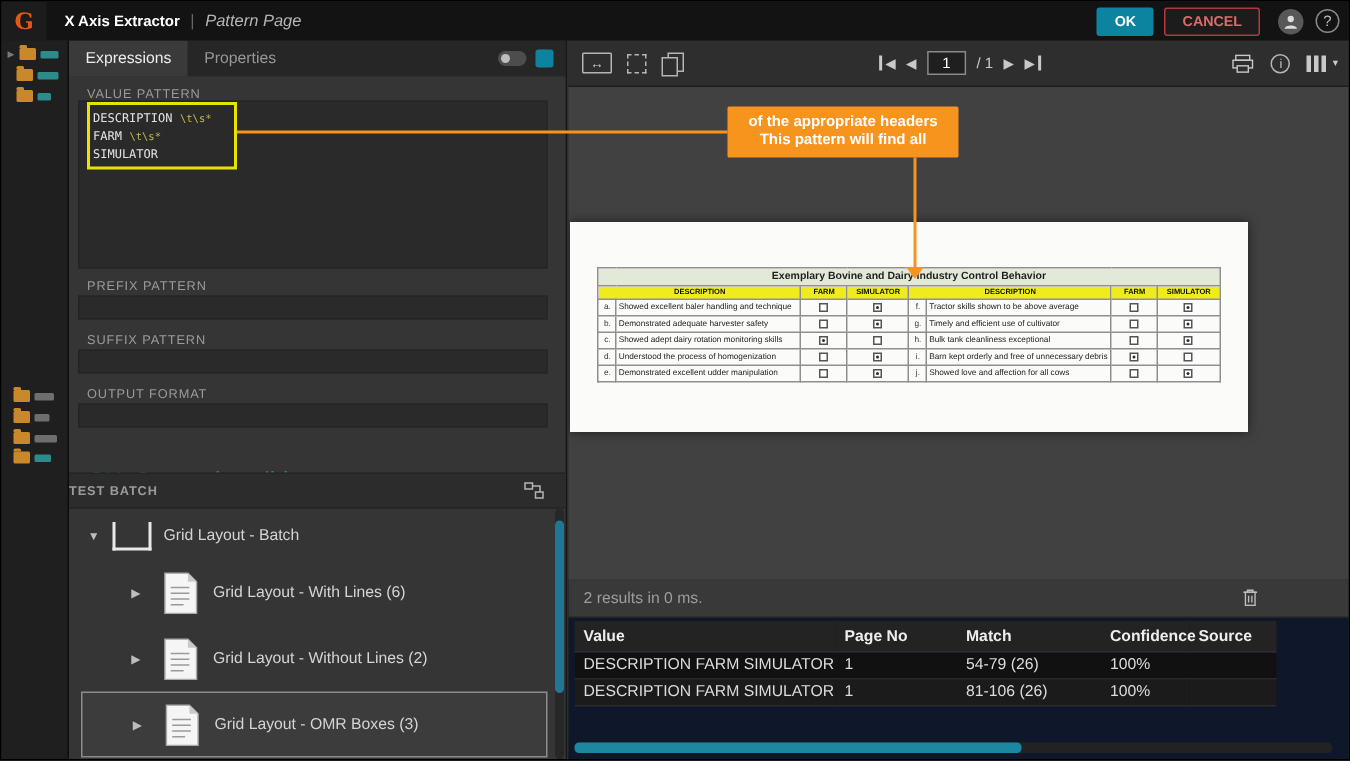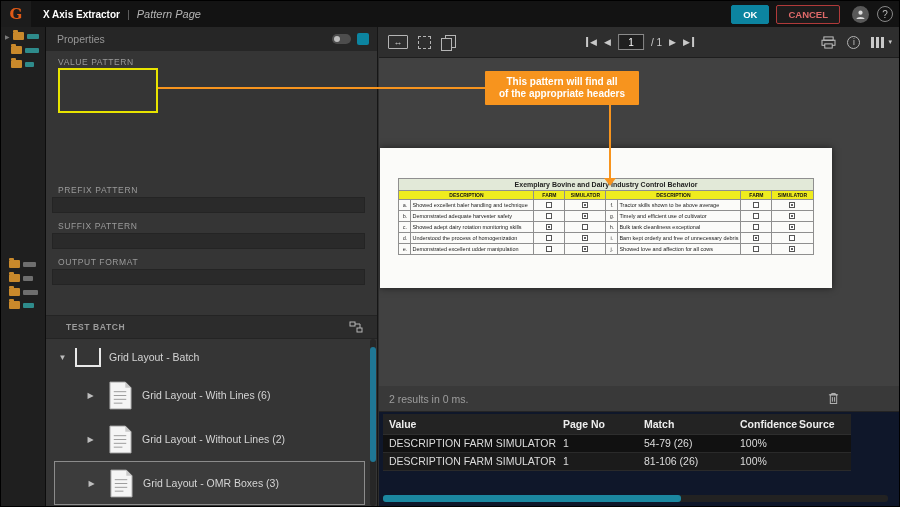--- a/index.html
+++ b/index.html
@@ -38,21 +38,21 @@
   .toggle-pill{width:19px;height:10px;border-radius:5px;background:#4d4d4d;position:relative;cursor:pointer}
   .toggle-pill::after{content:"";position:absolute;left:2px;top:2px;width:6px;height:6px;border-radius:50%;background:#bdbdbd}
   .teal-sq{width:12px;height:12px;border-radius:2px;background:#0c84a0;cursor:pointer}
   .lp-content{position:absolute;top:24px;left:0;right:0;bottom:0;background:#353535}
   .sec-label{position:absolute;left:12px;font-size:8.5px;font-weight:normal;color:#9b9b9b;letter-spacing:.6px}
   .editor{position:absolute;left:6px;width:313px;background:#2a2a2a;border:1px solid #242424}
   .pat-line{font-family:"DejaVu Sans Mono","Liberation Mono",monospace;font-size:8px;color:#e2e2e2;line-height:11px;white-space:pre}
   .pat-tag{color:#c0b952;font-size:7px;margin-left:5px}
   .status{position:absolute;left:12px;top:262px;font-size:16px;color:#27c2d4}
   .tb-bar{position:absolute;left:0;right:0;top:264px;height:24px;background:#2c2c2c;border-top:1px solid #242424;border-bottom:1px solid #242424;display:flex;align-items:center}
-  .tb-bar .lbl{margin-left:20px;font-size:8.5px;font-weight:bold;color:#9b9b9b;letter-spacing:.6px}
+  .tb-bar .lbl{margin-left:0;font-size:8.5px;font-weight:bold;color:#9b9b9b;letter-spacing:.6px}
   .tb-bar .ricon{margin-left:auto;margin-right:14px;cursor:pointer;display:flex}
   .tree{position:absolute;left:0;right:8px;top:288px;bottom:0}
   .troot{position:absolute;top:6px;left:12px;display:flex;align-items:center;gap:8px;height:24px;cursor:pointer}
   .exp{color:#bdbdbd;font-size:8px;width:9px;text-align:center}
   .batch-icon{width:26px;height:19px;border:2px solid #e9e9e9;border-top:none}
   .tlabel{font-size:10.5px;color:#d4d4d4;white-space:nowrap}
   .titem{position:absolute;left:8px;right:4px;height:44px;display:flex;align-items:center;cursor:pointer}
   .titem .exp{margin-left:32px}
   .titem svg{margin-left:14px;flex:none}
   .titem .tlabel{margin-left:10px}
@@ -164,28 +164,34 @@
         <span class="sliver gray" style="width:15px"></span>
       </div>
     <div class="ts-row" style="top:273px;left:8px">
         <span class="folder"></span>
         <span class="sliver teal" style="width:11px"></span>
       </div>
   </div>
 
   <div class="left-panel">
     <div class="tabbar">
+      <div class="tab active">Expressions</div>
       <div class="tab">Properties</div>
       <div class="tab-icons">
         <span class="toggle-pill"></span>
         <span class="teal-sq"></span>
       </div>
     </div>
     <div class="lp-content">
       <span class="sec-label" style="top:6px">VALUE PATTERN</span>
+      <div class="editor" style="top:16px;height:112px;padding:5px 0 0 9px">
+        <div class="pat-line"><span>DESCRIPTION</span><span class="pat-tag">\t\s*</span></div>
+        <div class="pat-line"><span>FARM</span><span class="pat-tag">\t\s*</span></div>
+        <div class="pat-line"><span>SIMULATOR</span><span class="pat-tag"></span></div>
+      </div>
       <span class="sec-label" style="top:134px">PREFIX PATTERN</span>
       <div class="editor" style="top:146px;height:16px"></div>
       <span class="sec-label" style="top:170px">SUFFIX PATTERN</span>
       <div class="editor" style="top:182px;height:16px"></div>
       <span class="sec-label" style="top:206px">OUTPUT FORMAT</span>
       <div class="editor" style="top:218px;height:16px"></div>
       <span class="status">OK: Syntax is valid.</span>
 
       <div class="tb-bar">
         <span class="lbl">TEST BATCH</span>
@@ -446,19 +452,19 @@
         </table>
       <div class="res-scroll">
           <div class="res-thumb"></div>
         </div>
     </div>
   </div>
 
   <div class="yellow-box"></div>
   <div class="conn-h"></div>
   <div class="callout">
+    <span>of the appropriate headers</span>
     <span>This pattern will find all</span>
-    <span>of the appropriate headers</span>
   </div>
   <div class="conn-v"></div>
   <div class="arrow-down"></div>
 
 </div>
 
 </body></html>

